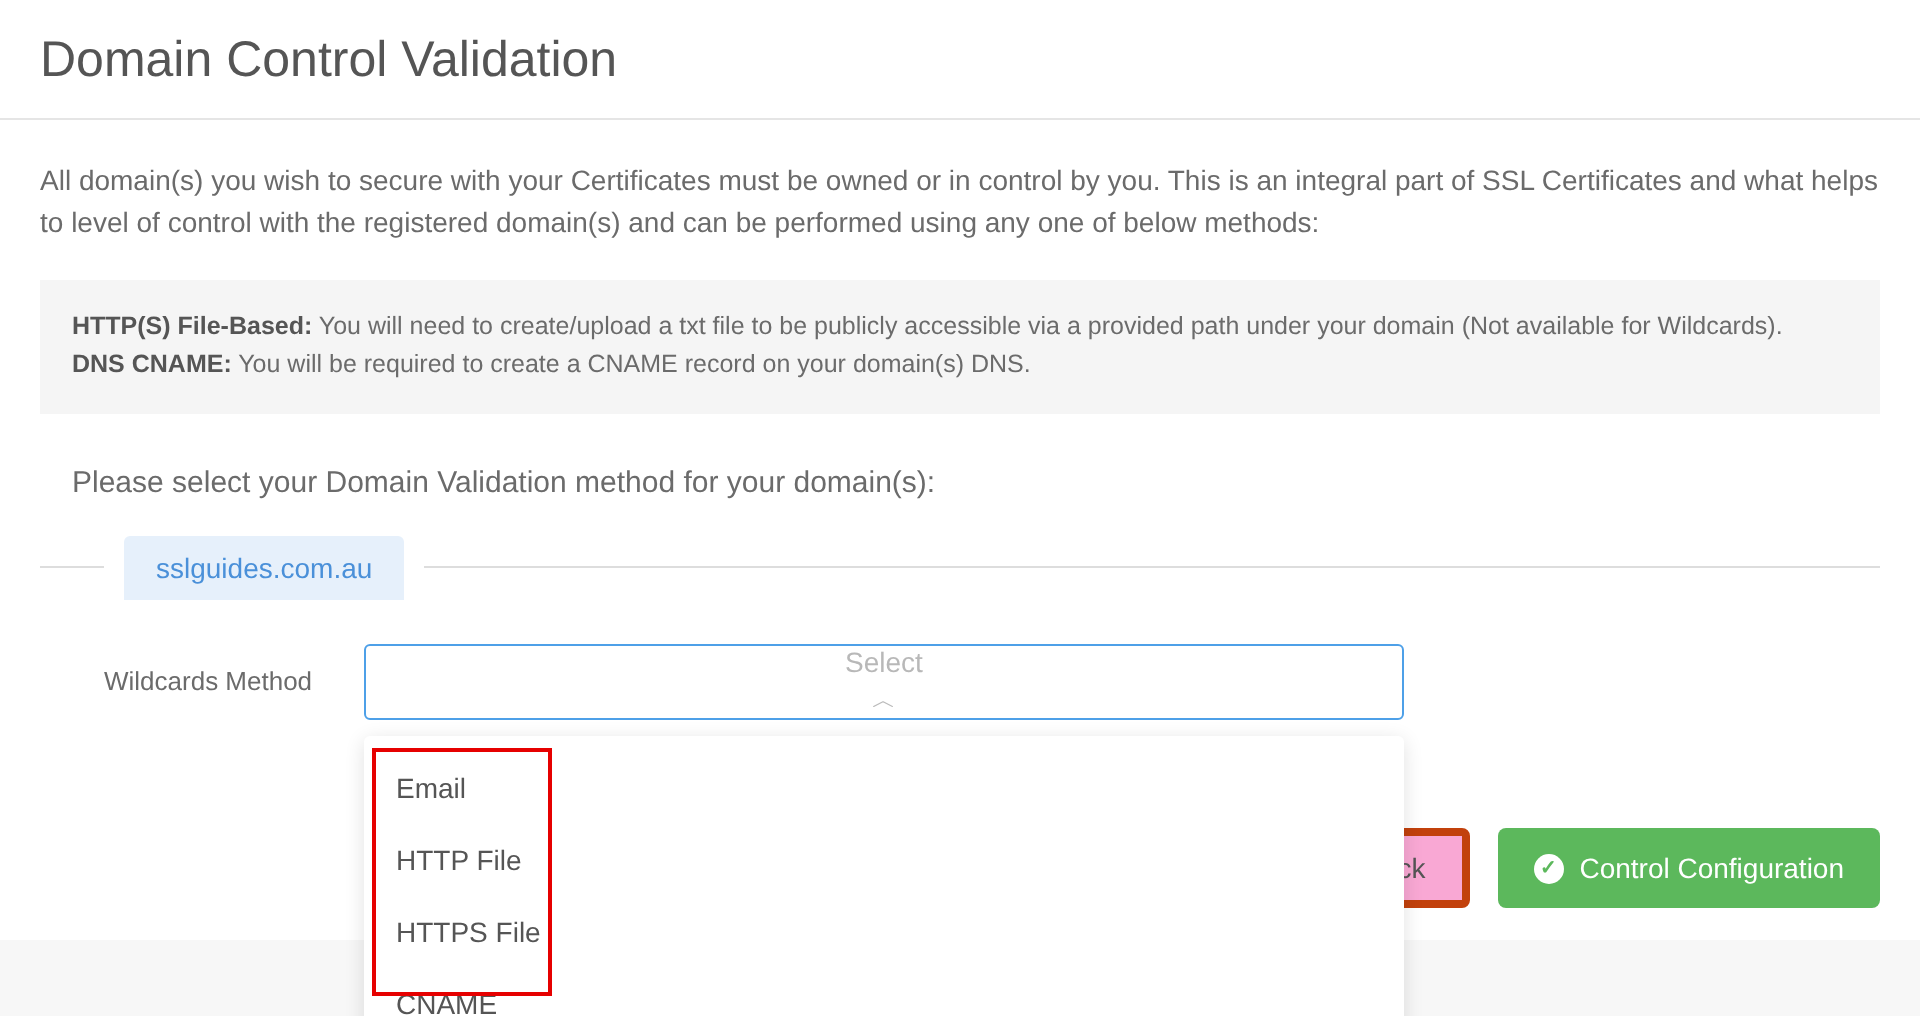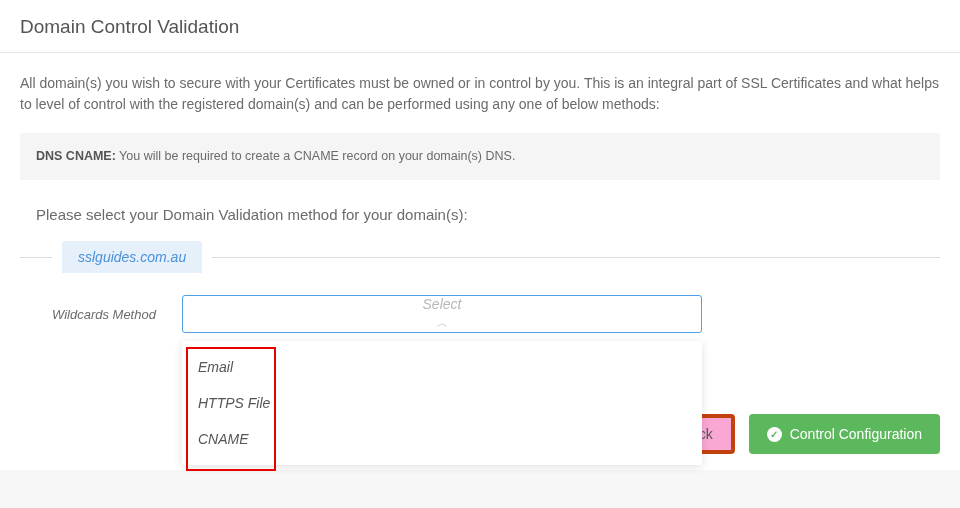--- a/index.html
+++ b/index.html
@@ -7,21 +7,21 @@
       font-family: -apple-system, BlinkMacSystemFont, "Segoe UI", Helvetica, Arial, sans-serif;
       background: #fff;
       color: #555;
       width: 960px;
       height: 508px;
       overflow: hidden;
       position: relative;
     }
     .page { padding: 0; }
     .page-title {
-      font-size: 19px;
+      font-size: 25px;
       font-weight: 400;
       color: #555;
       padding: 16px 20px 14px;
     }
     .hr {
       border: none;
       border-top: 1px solid #e5e5e5;
     }
     .intro {
       padding: 20px 20px 0;
@@ -40,21 +40,20 @@
     .infobox .line { margin: 0; }
     .infobox .strong { font-weight: 700; color: #555; }
     .select-prompt {
       padding: 0 36px 18px;
       font-size: 15px;
       color: #6b6b6b;
     }
     .domain-section {
       position: relative;
       padding: 0 20px;
-      font-style: italic;
     }
     .domain-header {
       display: flex;
       align-items: center;
     }
     .domain-header .line-before {
       width: 32px;
       border-top: 1px solid #ddd;
       margin-right: 10px;
     }
@@ -187,20 +186,24 @@
 <body>
 
 <div class="page">
   <h1 class="page-title">Domain Control Validation</h1>
   <hr class="hr">
 
   <p class="intro">All domain(s) you wish to secure with your Certificates must be owned or in control by you. This is an integral part of SSL Certificates and what helps to level of control with the registered domain(s) and can be performed using any one of below methods:</p>
 
   <div class="infobox">
     <p class="line">
+      <span class="strong">HTTP(S) File-Based:</span>
+      <span>You will need to create/upload a txt file to be publicly accessible via a provided path under your domain (Not available for Wildcards).</span>
+    </p>
+    <p class="line">
       <span class="strong">DNS CNAME:</span>
       <span>You will be required to create a CNAME record on your domain(s) DNS.</span>
     </p>
   </div>
 
   <p class="select-prompt">Please select your Domain Validation method for your domain(s):</p>
 
   <div class="domain-section">
     <div class="domain-header">
       <div class="line-before"></div>
@@ -211,20 +214,21 @@
     <div class="form-row">
       <label class="form-label">Wildcards Method</label>
       <div class="select-box">
         <span class="select-placeholder">Select</span>
         <span class="chevron">︿</span>
       </div>
     </div>
 
     <div class="dropdown">
       <div class="dropdown-item">Email</div>
+      <div class="dropdown-item">HTTP File</div>
       <div class="dropdown-item">HTTPS File</div>
       <div class="dropdown-item">CNAME</div>
     </div>
 
     <div class="highlight-box"></div>
   </div>
 
   <div class="footer-buttons">
     <button class="btn btn-outline">ck</button>
     <button class="btn btn-submit">

